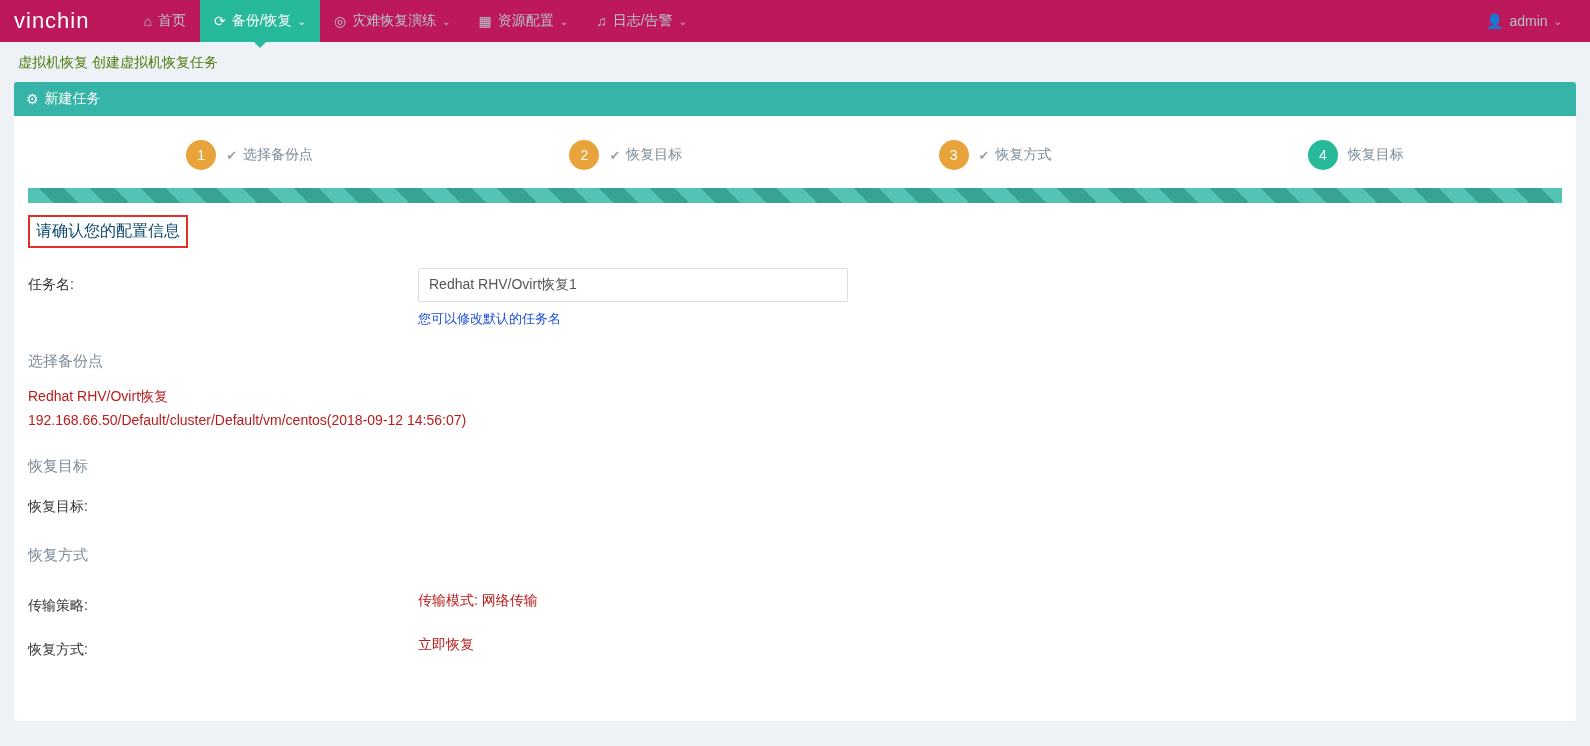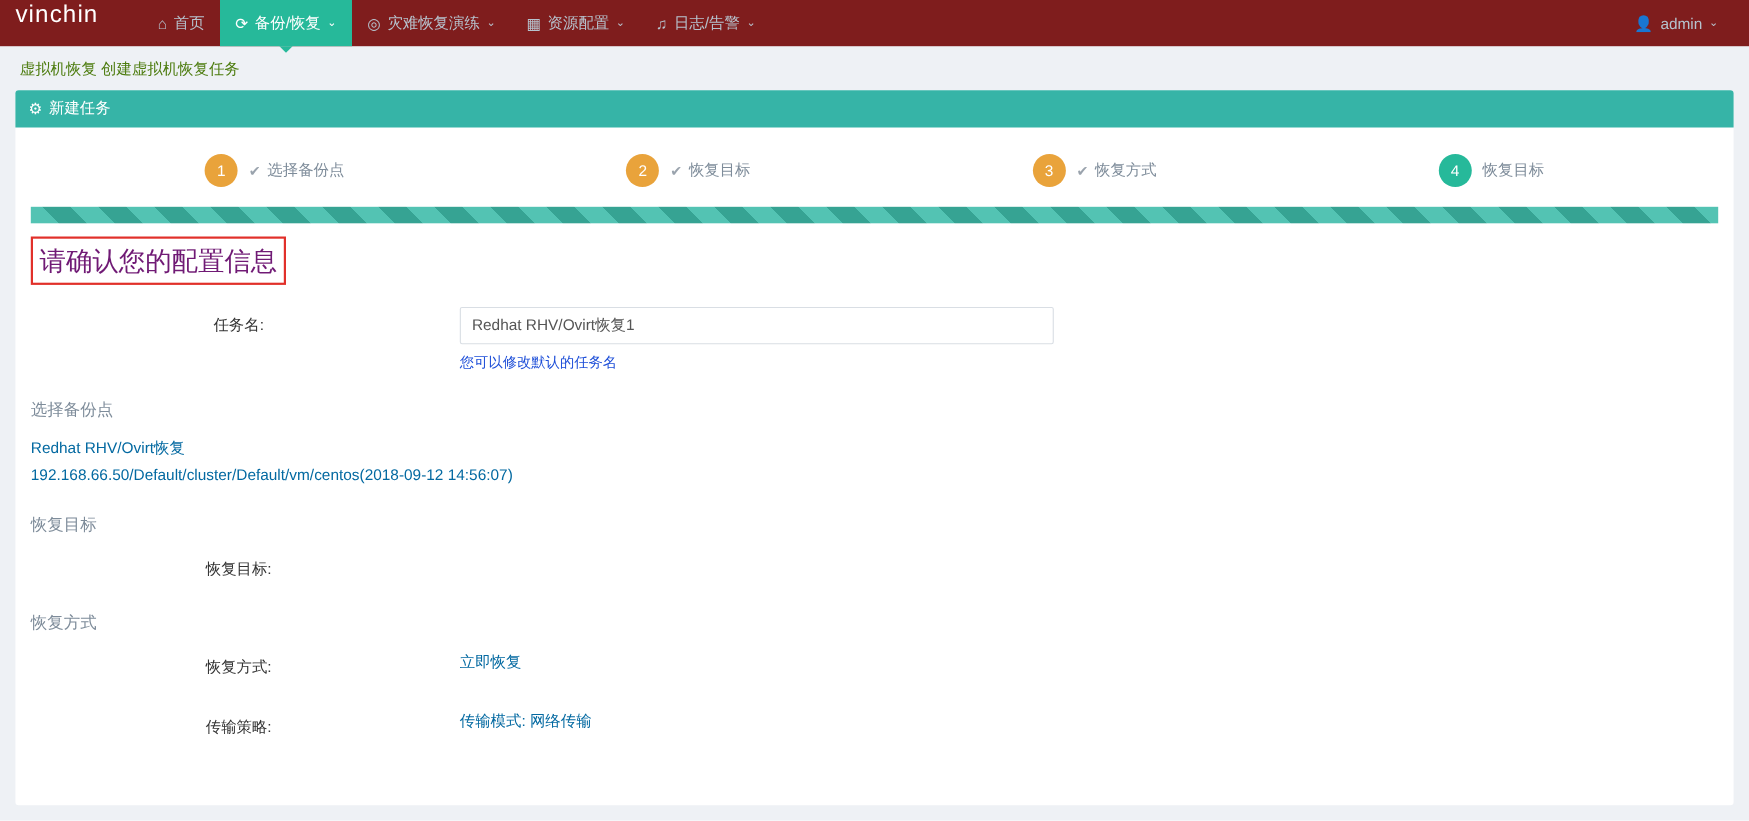--- a/index.html
+++ b/index.html
@@ -1,17 +1,17 @@
 <!DOCTYPE html>
 <html><head>
   <meta charset="utf-8">
   <style>
     *{box-sizing:border-box;margin:0;padding:0}
     body{font-family:"Microsoft YaHei","Helvetica Neue",Arial,sans-serif;font-size:14px;background:#eef1f5;color:#333}
-    .navbar{height:42px;background:#7f1d1d;color:#d9e0e7;display:flex;padding:0 14px;position:relative}
+    .navbar{height:42px;background:#be185d;color:#d9e0e7;display:flex;align-items:center;padding:0 14px;position:relative}
     .brand{font-size:22px;font-weight:300;color:#fff;letter-spacing:1px;margin-right:40px}
     .nav-menu{display:flex;align-items:center;height:100%}
     .nav-item{display:flex;align-items:center;height:42px;padding:0 14px;color:#b6c2cd;cursor:pointer;font-size:14px;position:relative}
     .nav-item.active{background:#26b99a;color:#fff}
     .nav-item .ic{margin-right:6px;font-size:14px}
     .nav-item .caret{margin-left:6px;font-size:10px}
     .nav-item.active::after{content:"";position:absolute;bottom:-6px;left:50%;transform:translateX(-50%);width:0;height:0;border-left:6px solid transparent;border-right:6px solid transparent;border-top:6px solid #26b99a}
     .nav-right{margin-left:auto;display:flex;align-items:center;height:100%}
     .breadcrumb{padding:12px 18px 10px;color:#4d7c0f;font-size:14px}
     .panel{margin:0 14px 14px;background:#fff;border-radius:3px}
@@ -19,29 +19,29 @@
     .panel-head .ic{margin-right:6px}
     .panel-body{padding:14px}
     .wizard{display:flex;justify-content:space-around;align-items:center;padding:10px 30px 18px}
     .step{display:flex;align-items:center}
     .step-num{width:30px;height:30px;border-radius:50%;display:flex;align-items:center;justify-content:center;color:#fff;font-size:14px;margin-right:10px}
     .step-done .step-num{background:#e9a33b}
     .step-cur .step-num{background:#26b99a}
     .step .check{color:#9aa3ad;margin-right:6px;font-size:13px}
     .step-label{color:#7e8c9a;font-size:14px}
     .progressbar{height:15px;width:100%;background:repeating-linear-gradient(45deg,#53c3b3 0 18px,#36a393 18px 36px)}
-    .section-title{font-size:24px;color:#701a75;padding:16px 0 10px 0}
+    .section-title{font-size:16px;color:#0c4a6e;padding:16px 0 10px 0}
     .confirm-title{display:inline-block;border:2px solid #e1302a;padding:4px 6px;margin-top:12px}
     .form-row{display:flex;padding:6px 0}
-    .form-label{width:390px;min-width:390px;text-align:center;padding-right:12px;color:#333;font-size:14px;line-height:32px}
+    .form-label{width:390px;min-width:390px;text-align:left;padding-right:12px;color:#333;font-size:14px;line-height:32px}
     .form-field{flex:1}
-    .form-input{width:540px;height:34px;border:1px solid #d9dee4;padding:6px 10px;font-size:14px;color:#555;border-radius:2px}
+    .form-input{width:430px;height:34px;border:1px solid #d9dee4;padding:6px 10px;font-size:14px;color:#555;border-radius:2px}
     .form-hint{color:#1d4ed8;font-size:13px;margin-top:8px}
     .sect{font-size:15px;color:#7e8c9a;padding:18px 0 8px}
-    .value-green{color:#0369a1;font-size:14px;line-height:1.7}
+    .value-green{color:#b91c1c;font-size:14px;line-height:1.7}
     .mt8{margin-top:12px}
     .footer{padding:20px 0 16px;display:flex;justify-content:center;align-items:center;gap:16px;border-top:0}
   </style>
 </head>
 <body>
 
 <div class="navbar">
   <div class="brand">vinchin</div>
   <div class="nav-menu">
     <div class="nav-item">
@@ -129,30 +129,30 @@
           <div class="value-green">192.168.66.50/Default/cluster/Default/vm/centos(2018-09-12 14:56:07)</div>
         </div>
       </div>
 
       <div class="sect">恢复目标</div>
       <div class="form-row">
         <div class="form-label">恢复目标:</div>
       </div>
 
       <div class="sect">恢复方式</div>
+      <div class="form-row" style="margin-top:10px">
+        <div class="form-label">传输策略:</div>
+        <div class="form-field">
+          <div class="value-green">传输模式: 网络传输</div>
+        </div>
+      </div>
       <div class="form-row">
         <div class="form-label">恢复方式:</div>
         <div class="form-field">
           <div class="value-green">立即恢复</div>
-        </div>
-      </div>
-      <div class="form-row" style="margin-top:10px">
-        <div class="form-label">传输策略:</div>
-        <div class="form-field">
-          <div class="value-green">传输模式: 网络传输</div>
         </div>
       </div>
     </div>
 
     <div class="footer">
       
       
     </div>
 
   </div>

